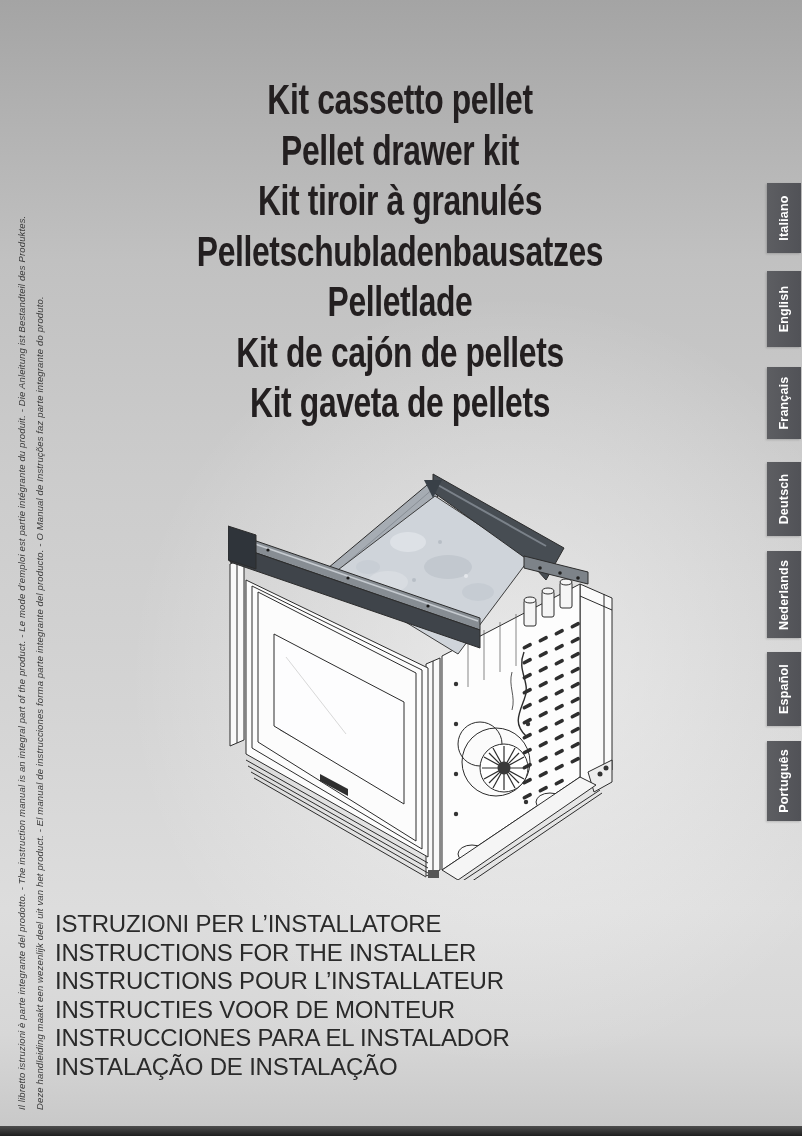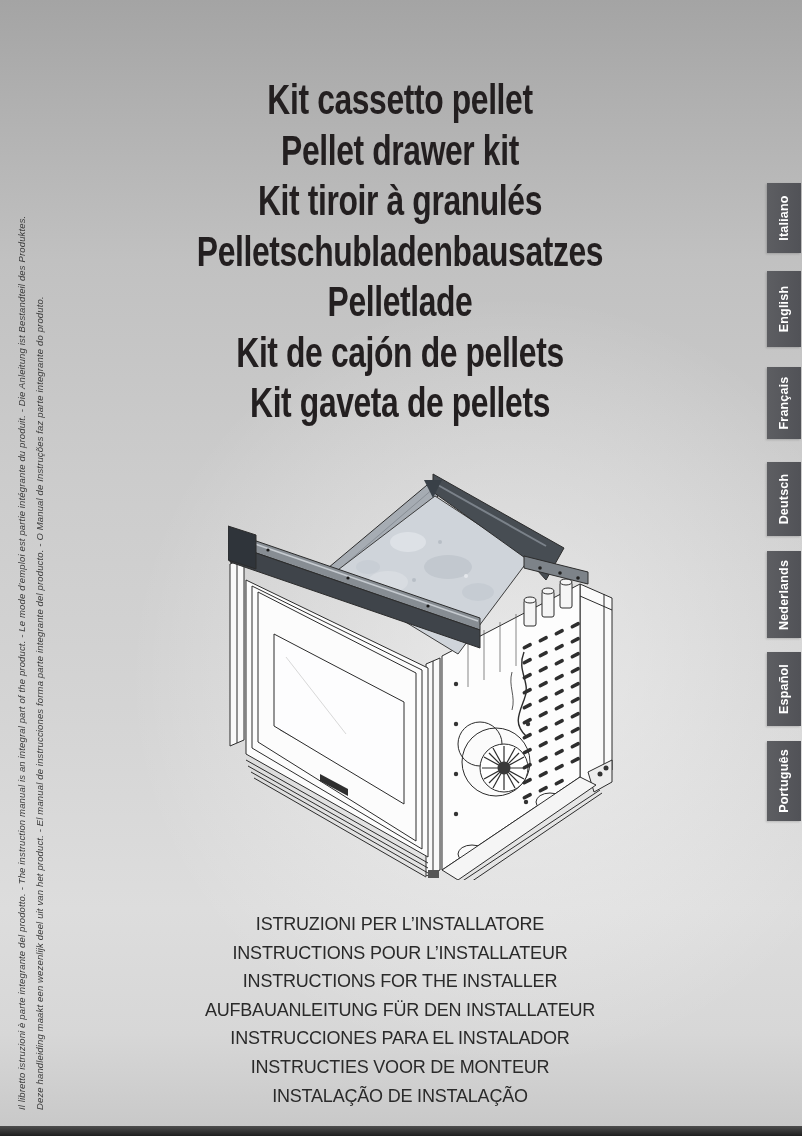--- a/index.html
+++ b/index.html
@@ -17,22 +17,22 @@
   
   .title-block{
     position:absolute;left:55px;top:74px;width:690px;
     transform:scaleX(0.74);transform-origin:50% 0;
     color:#231f20;font-weight:700;font-size:43px;line-height:50.5px;
     text-align:center;letter-spacing:-0.5px;white-space:nowrap;
   }
   
   .installer-block{
     position:absolute;left:55px;top:910px;width:690px;
-    color:#2a2a2a;font-weight:400;font-size:18px;line-height:28.6px;
-    text-align:center;letter-spacing:-0.2px;white-space:nowrap;
+    color:#2a2a2a;font-weight:400;font-size:24px;line-height:28.6px;
+    text-align:left;letter-spacing:-0.2px;white-space:nowrap;
   }
   
   .margin-note{
     position:absolute;left:13px;top:1110px;
     transform:rotate(-90deg);transform-origin:0 0;
     font-style:italic;font-size:9.5px;line-height:18px;letter-spacing:0.15px;
     color:#3c3c3c;white-space:nowrap;
   }
   
   .lang-tab{
@@ -246,25 +246,24 @@
     <polygon points="92,302 120,317 120,324 92,309" fill="#2f2f2f" stroke="none"></polygon>
 
     <path d="M18,288 L200,391"></path>
     <path d="M20,294 L200,396"></path>
     <path d="M23,300 L200,401"></path>
     <path d="M26,306 L198,405"></path>
   </svg>
 
   <div class="installer-block">
     <div>ISTRUZIONI PER L’INSTALLATORE</div>
+    <div>INSTRUCTIONS FOR THE INSTALLER</div>
     <div>INSTRUCTIONS POUR L’INSTALLATEUR</div>
-    <div>INSTRUCTIONS FOR THE INSTALLER</div>
-    <div>AUFBAUANLEITUNG FÜR DEN INSTALLATEUR</div>
+    <div>INSTRUCTIES VOOR DE MONTEUR</div>
     <div>INSTRUCCIONES PARA EL INSTALADOR</div>
-    <div>INSTRUCTIES VOOR DE MONTEUR</div>
     <div>INSTALAÇÃO DE INSTALAÇÃO</div>
   </div>
 
   <div class="lang-tab tab-it">
     <span>Italiano</span>
   </div>
   <div class="lang-tab tab-en">
     <span>English</span>
   </div>
   <div class="lang-tab tab-fr">

